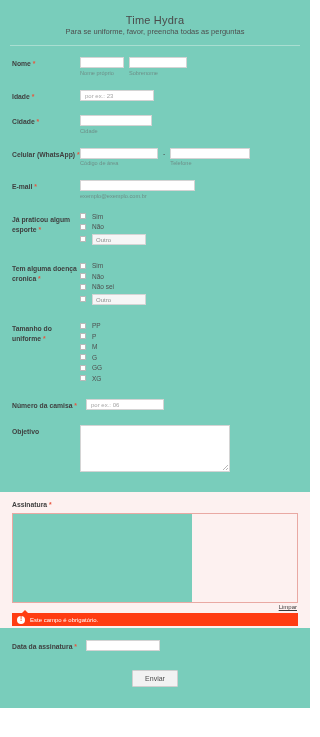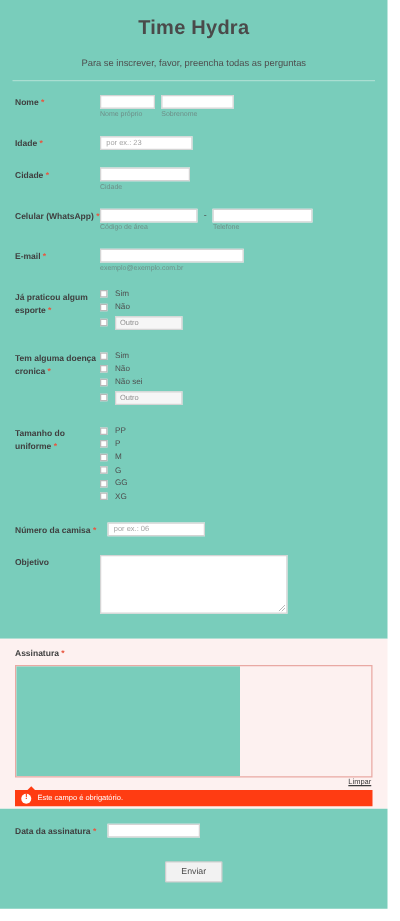--- a/index.html
+++ b/index.html
@@ -11,22 +11,22 @@
     overflow:hidden;
   }
   .page { width:310px; height:737px; position:relative; background:#ffffff; }
 
   .teal { background:#79cdbb; }
   .pinkzone { background:#fdf1f0; }
 
   
   .hdr { padding:14px 14px 0 14px; }
   .title {
-    text-align:center; font-size:16px; font-weight:bold;
-    color:#4a4a4a; letter-spacing:.2px; margin:0 0 14px 0;
+    text-align:center; font-size:11px; font-weight:normal;
+    color:#4a4a4a; letter-spacing:.2px; margin:0 0 1px 0;
   }
   .subtitle {
     text-align:center; font-size:7.5px; color:#4e4e4e; margin:0 0 9px 0;
   }
   .divider { height:1px; background:#a9ded1; margin:0 10px 11px 10px; }
 
   
   .row { display:flex; align-items:flex-start; padding:0 12px; margin-bottom:14px; }
   .lbl {
     width:68px; flex:0 0 68px; font-size:6.8px; font-weight:bold;
@@ -115,21 +115,21 @@
 </style>
 </head>
 <body>
 
 <div class="page">
 
   <div class="teal" style="padding-bottom:6px;">
 
     <div class="hdr">
       <div class="title">Time Hydra</div>
-      <div class="subtitle">Para se inscrever, favor, preencha todas as perguntas</div>
+      <div class="subtitle">Para se uniforme, favor, preencha todas as perguntas</div>
     </div>
     <div class="divider"></div>
 
     <div class="row">
       <div class="lbl">
         <span>Nome</span>
         <span class="req">*</span>
       </div>
       <div class="fields">
         <div class="pair">

